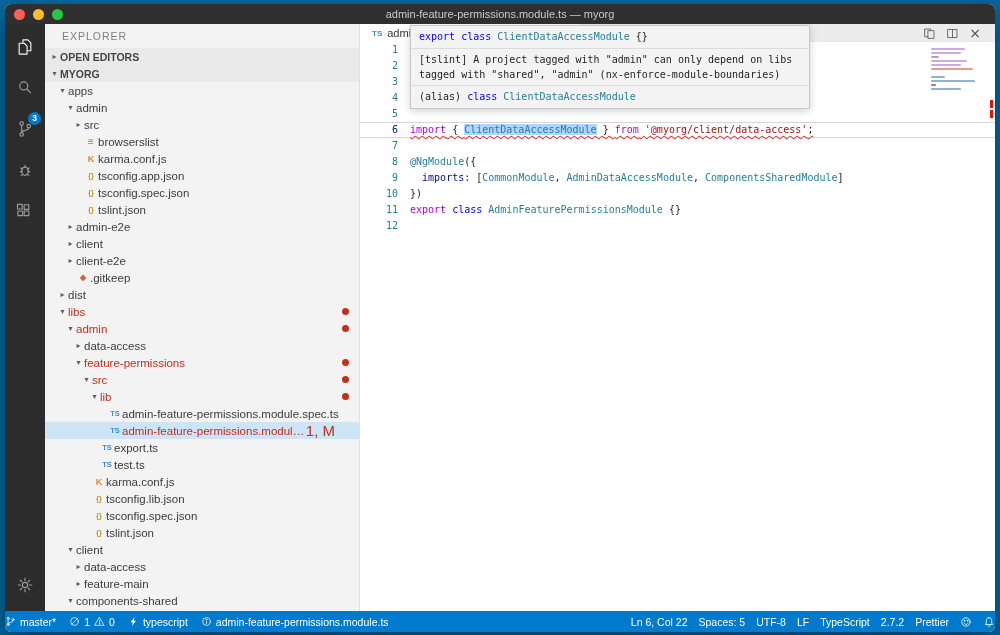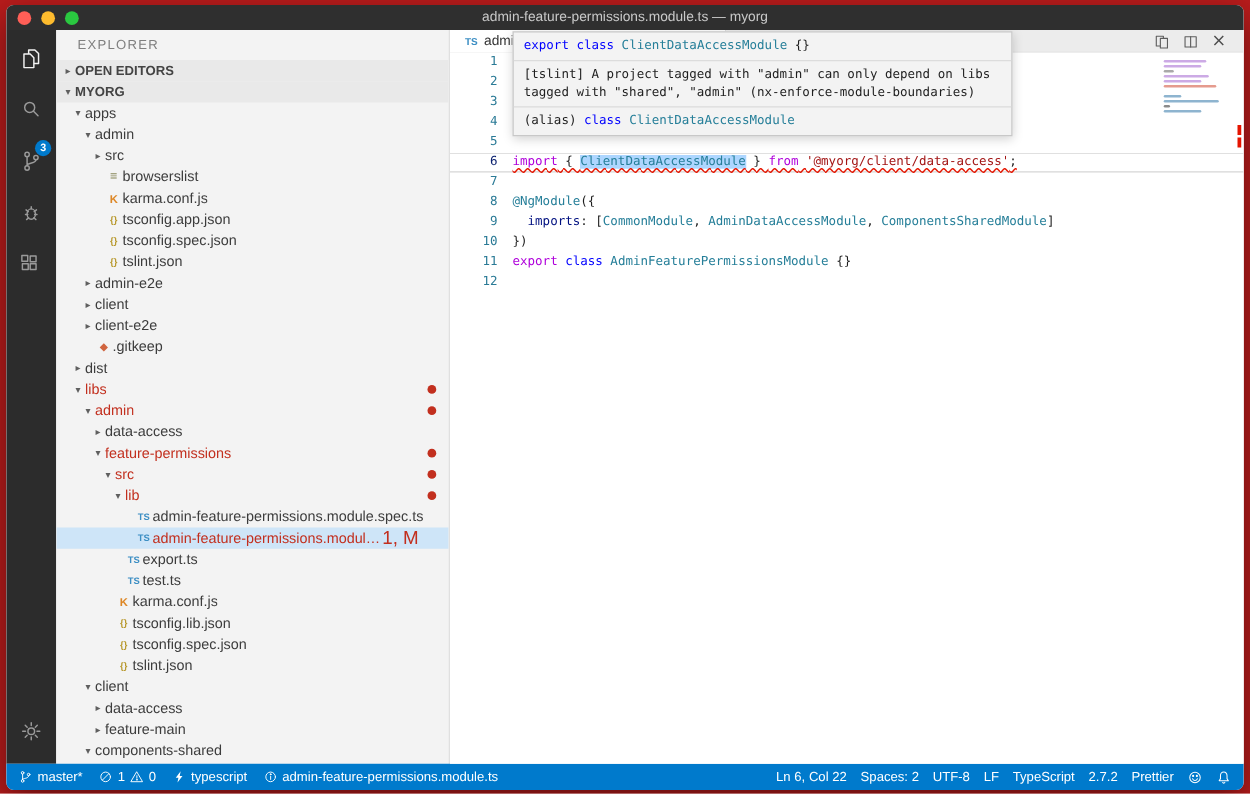--- a/index.html
+++ b/index.html
@@ -1,18 +1,18 @@
 <!DOCTYPE html>
 <html><head>
 <meta charset="utf-8">
 <style>
   *{box-sizing:border-box;margin:0;padding:0}
   html,body{overflow:hidden}
   body{width:1000px;height:635px;font-family:"Liberation Sans",sans-serif}
-  .desktop{position:relative;width:1000px;height:635px;background:#b91c1c;overflow:hidden}
+  .desktop{position:relative;width:1000px;height:635px;background:#0369a1;overflow:hidden}
   .window{position:absolute;left:5px;top:4px;right:5px;bottom:3px;border-radius:6px;overflow:hidden;
           display:flex;flex-direction:column;background:#fff;box-shadow:0 10px 28px rgba(0,0,0,.45)}
   
   .titlebar{height:20px;background:#2f2f2f;position:relative;display:flex;align-items:center;justify-content:center;flex:0 0 auto}
   .title-text{font-size:11px;color:#c9c9c9;white-space:nowrap}
   .traffic{position:absolute;left:9px;top:4.5px;display:flex;gap:8px}
   .tl{width:11px;height:11px;border-radius:50%;cursor:pointer}
   .tl.red{background:#ff5f57}.tl.yellow{background:#febc2e}.tl.green{background:#2ac840}
   .main{flex:1;display:flex;min-height:0}
   
@@ -62,21 +62,21 @@
   .hover-row{padding:3px 8px}
   .hover-row.sig{line-height:16px}
   .hover-sep{height:1px;background:#dcdcdc}
   .hover-row.quickinfo div{line-height:16px}
   
   .minimap{position:absolute;top:20px;right:16px;width:50px;height:62px;background:#fff;z-index:3;padding:2px 0 0 2px;cursor:pointer}
   .mm-bar{display:block;height:2px;margin-top:2px;border-radius:1px;opacity:.85}
   .overview{position:absolute;top:0;right:0;width:8px;height:100%;z-index:4}
   .ov-mark{position:absolute;right:2px;width:3px;height:8px;background:#e51400}
   
-  .statusbar{height:21px;background:#007acc;display:flex;align-items:center;padding:0 10px;color:#fff;font-size:10.5px;flex:0 0 auto}
+  .statusbar{height:21px;background:#007acc;display:flex;align-items:center;padding:0 0;color:#fff;font-size:10.5px;flex:0 0 auto}
   .sb-left{display:flex;align-items:center;gap:13px;min-width:0}
   .sb-right{margin-left:auto;display:flex;align-items:center;gap:11px}
   .sb-item{display:flex;align-items:center;gap:4px;cursor:pointer;white-space:nowrap}
   .sb-icon{display:flex;align-items:center}
   svg{display:block}
 </style>
 </head>
 <body>
 
 <div class="desktop">
@@ -498,21 +498,21 @@
               </svg>
             </span>
             <span>admin-feature-permissions.module.ts</span>
           </div>
         </div>
       <div class="sb-right">
           <div class="sb-item">
             <span>Ln 6, Col 22</span>
           </div>
           <div class="sb-item">
-            <span>Spaces: 2</span>
+            <span>Spaces: 5</span>
           </div>
           <div class="sb-item">
             <span>UTF-8</span>
           </div>
           <div class="sb-item">
             <span>LF</span>
           </div>
           <div class="sb-item">
             <span>TypeScript</span>
           </div>

